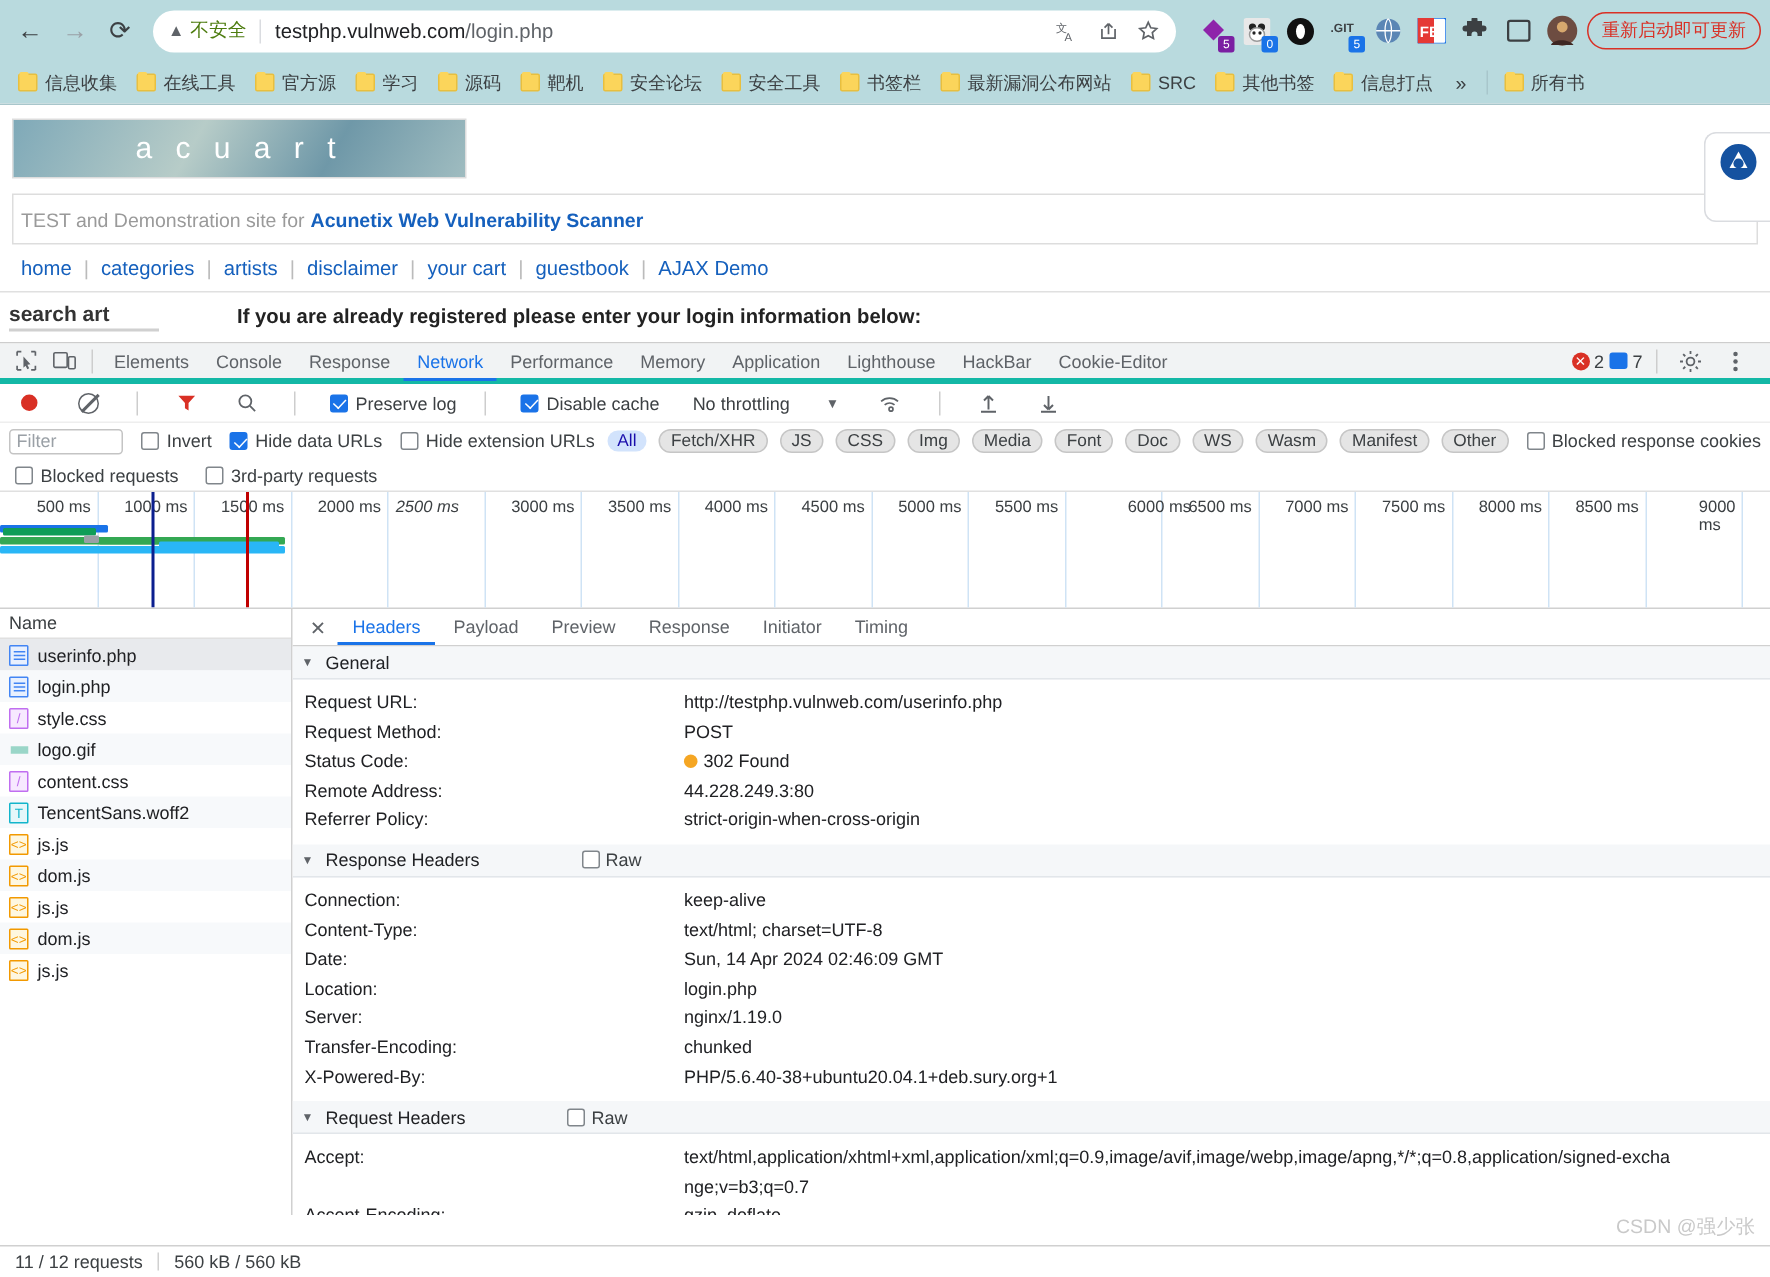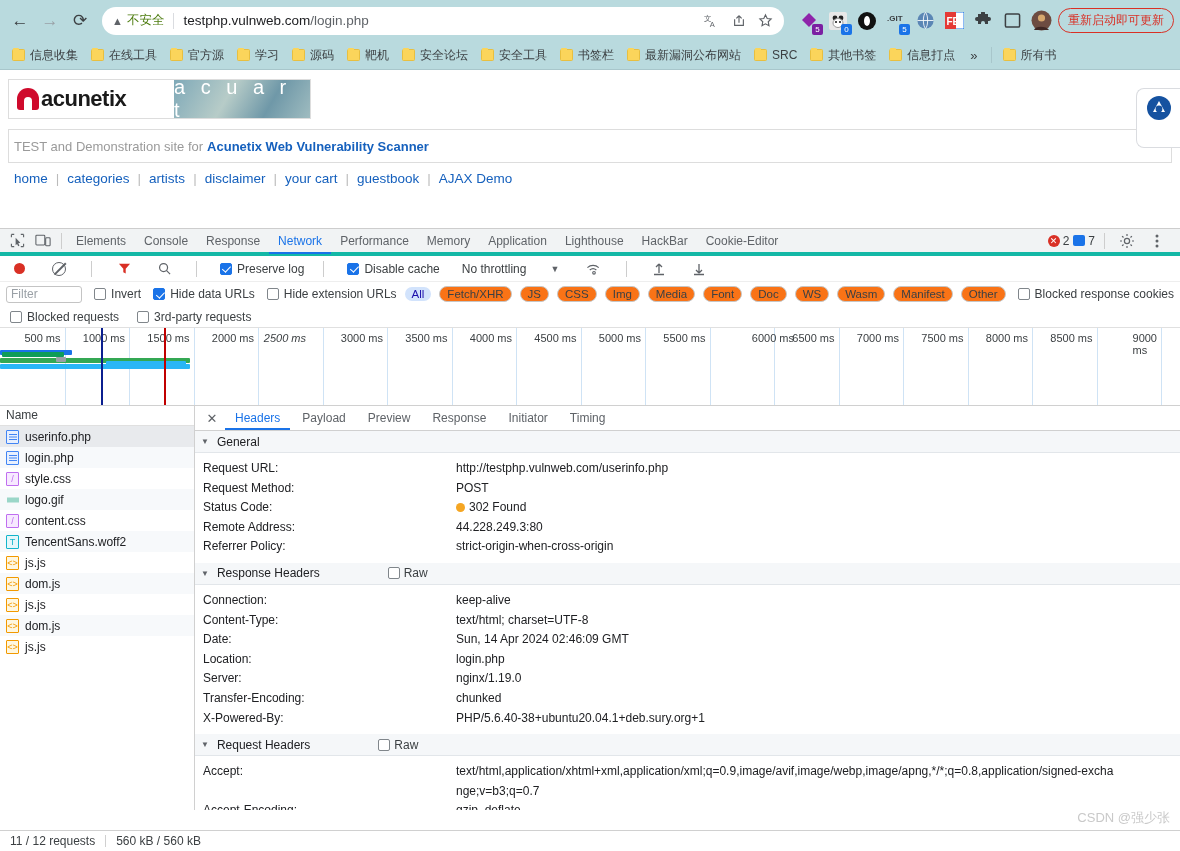--- a/index.html
+++ b/index.html
@@ -115,21 +115,21 @@
   .throttle { font-size:12px; color:#3c4043; margin-left:8px; }
   .caret { color:#5f6368; font-size:9px; margin-left:10px; }
 
   .filter-row { height:24px; display:flex; align-items:center; padding:0 6px; gap:8px; }
   .filter-input {
     width:158px; height:17px; border:1px solid #c4c4c4; border-radius:3px;
     font-size:12px; color:#9aa0a6; padding:0 4px; line-height:15px; background:#fff;
   }
   .chip {
     border:1px solid #c6c6c6; border-radius:9px; padding:1px 7px; font-size:11.5px;
-    color:#3c4043; white-space:nowrap; background:#f97316;
+    color:#3c4043; white-space:nowrap; background:#e5e5e5;
   }
   .chip.plain { border:none; background:#d2e3fc; color:#1a0dab; }
   .filter-row2 { height:22px; display:flex; align-items:center; padding:0 6px; gap:14px; border-bottom:1px solid #e0e0e0; }
 
   
   .overview { height:78px; position:relative; border-bottom:1px solid #d0d0d0; overflow:hidden; background:#fff;}
   .ov-tick { position:absolute; top:0; height:78px; border-right:1px solid #cfe3f5; }
   .ov-label { position:absolute; top:4px; font-size:11px; color:#3c4043; transform:translateX(-100%); padding-right:4px;}
   .ov-bar { position:absolute; height:7px; border-radius:1px; }
   .ov-vline { position:absolute; top:0; bottom:0; width:1.5px; }
@@ -334,24 +334,20 @@
     <div class="bm">
         <span class="bm-ico"></span>
         <span class="bm-label">所有书</span>
       </div>
   </div>
 </div>
 
 <div id="page-viewport">
 
   <div class="logo-wrap">
-    <div class="logo-left">
-      <span class="logo-mark"></span>
-      <span class="logo-text">acunetix</span>
-    </div>
     <div class="logo-right">
       <span>a c u a r t</span>
     </div>
   </div>
 
   <div class="tagline-box">
     <span class="tagline-grey">TEST and Demonstration site for</span>
     <span class="tagline-blue">Acunetix Web Vulnerability Scanner</span>
   </div>
 
@@ -364,20 +360,27 @@
       <span class="sep">|</span>
     <a>disclaimer</a>
       <span class="sep">|</span>
     <a>your cart</a>
       <span class="sep">|</span>
     <a>guestbook</a>
       <span class="sep">|</span>
     <a>AJAX Demo</a>
   </div>
 
+  <div class="page-lower">
+    <div class="search-col">
+      <div class="search-title">search art</div>
+
+    </div>
+    <div class="login-msg">If you are already registered please enter your login information below:</div>
+  </div>
 
   <div class="right-float">
     <svg width="26" height="26" viewBox="0 0 26 26">
         <circle cx="13" cy="13" r="12" fill="#1552a0"></circle>
         <path d="M13 6l6 11H7z" fill="#fff"></path>
         <circle cx="13" cy="14" r="3.4" fill="#1552a0"></circle>
       </svg>
   </div>
 </div>
 

